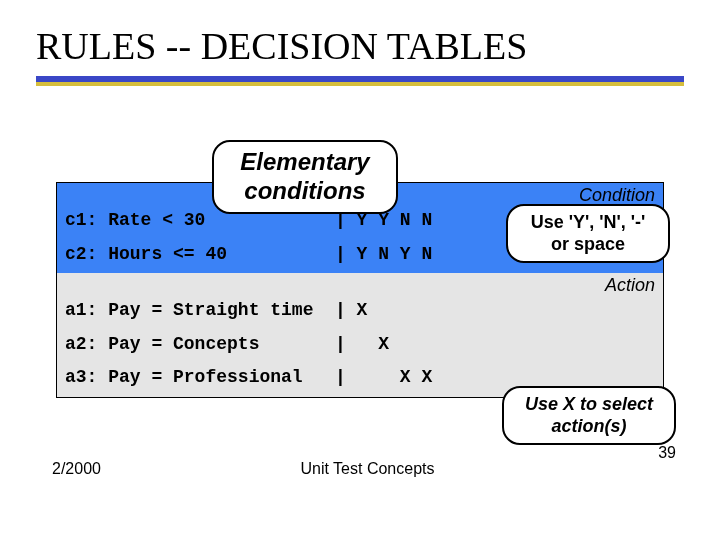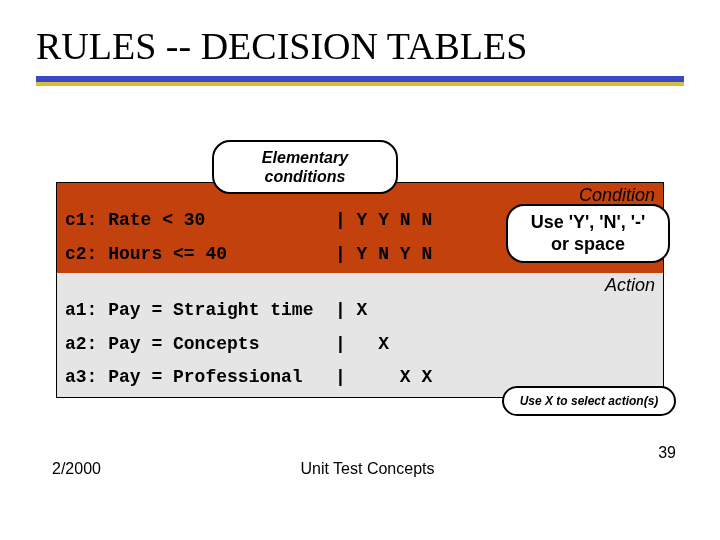--- a/index.html
+++ b/index.html
@@ -2,29 +2,29 @@
 <html><head>
 <meta charset="utf-8">
 <style>
   * { margin: 0; padding: 0; box-sizing: border-box; }
   html, body { width: 720px; height: 540px; background: #fff; font-family: Arial, sans-serif; }
   .slide { width: 720px; height: 496px; position: relative; }
   .title { font-family: "Times New Roman", serif; font-size: 38px; font-weight: normal; color: #000; padding: 24px 36px 8px 36px; }
   .title-underline-blue { height: 6px; background: #3a47c7; margin: 0 36px; }
   .title-underline-gold { height: 4px; background: #d6be3c; margin: 0 36px; }
   .dt-table { position: absolute; left: 56px; top: 182px; width: 608px; border: 1px solid #000; }
-  .conditions { background: #c2410c; }
+  .conditions { background: #3b82f6; }
   .actions { background: #e5e5e5; }
   .row { font-family: "Courier New", monospace; font-size: 18px; font-weight: bold; color: #000; white-space: pre; padding: 4px 8px 8px 8px; line-height: 1.2; }
   .row .lhs { display: inline-block; width: 270px; }
   .section-label { text-align: right; font-style: italic; font-family: Arial, sans-serif; font-size: 18px; font-weight: normal; padding: 2px 8px 0 8px; }
   .callout { position: absolute; background: #fff; border: 2px solid #000; border-radius: 18px; font-family: Arial, sans-serif; font-weight: bold; font-style: italic; text-align: center; padding: 6px 12px; line-height: 1.2; }
-  .callout-top { left: 212px; top: 140px; font-size: 16px; width: 186px; }
+  .callout-top { left: 212px; top: 140px; font-size: 24px; width: 186px; }
   .callout-right { left: 506px; top: 204px; font-size: 18px; width: 164px; font-style: normal; font-weight: bold; }
-  .callout-bottom { left: 502px; top: 386px; font-size: 12px; width: 174px; font-style: italic; font-weight: bold; }
+  .callout-bottom { left: 502px; top: 386px; font-size: 18px; width: 174px; font-style: italic; font-weight: bold; }
   .footer-date { position: absolute; left: 52px; bottom: 18px; font-size: 16px; }
   .footer-center { position: absolute; left: 15px; right: 0; bottom: 18px; text-align: center; font-size: 16px; }
   .footer-page { position: absolute; right: 44px; bottom: 34px; font-size: 16px; }
 </style>
 </head>
 <body>
 
 <div class="slide">
 
   <div class="title">RULES -- DECISION TABLES</div>

